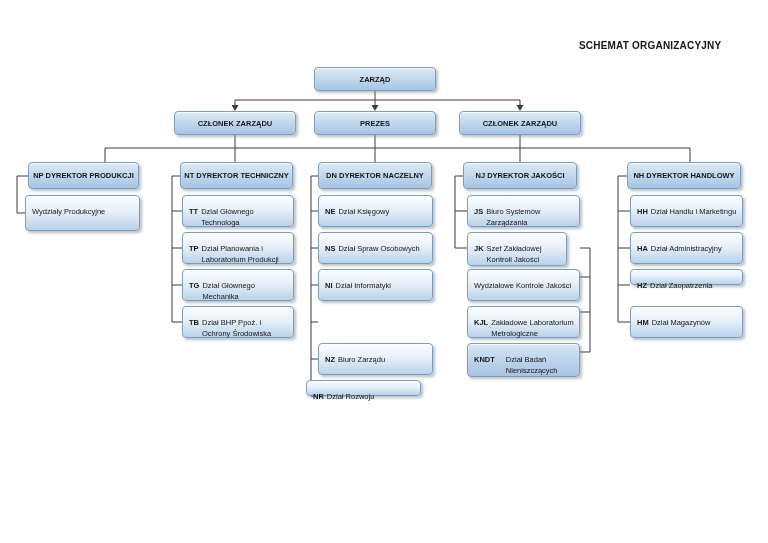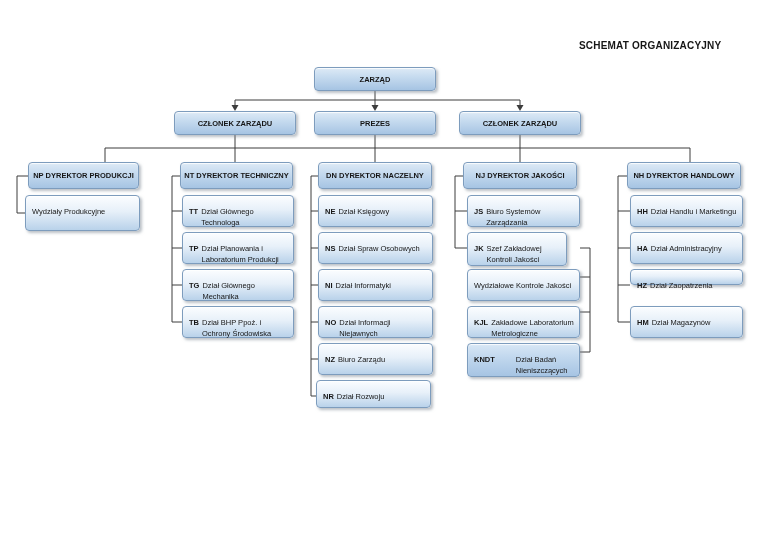--- a/index.html
+++ b/index.html
@@ -23,21 +23,21 @@
     font-weight:bold;font-size:7.5px;text-align:center;line-height:1.2;
     padding:0 2px;
   }
   .sub{
     background:linear-gradient(180deg,#fbfdff 0%,#e7f0f9 45%,#b9d2ea 100%);
     font-size:7.5px;line-height:1.5;
     display:flex;align-items:flex-start;gap:3px;
     padding:10px 3px 0 6px;
   }
   .sub.hl{background:linear-gradient(180deg,#d8e7f5 0%,#c2d8ee 40%,#a6c4e3 100%);}
-  .sub.gapwide{gap:21px;}
+  .sub.gapwide{gap:11px;}
   .code{font-weight:bold;white-space:pre;flex:0 0 auto;}
   .lbl{flex:1 1 auto;}
 </style>
 </head>
 <body>
 
 <div class="canvas">
 
   <svg class="connectors" width="768" height="543" viewBox="0 0 768 543">
     <g stroke="#3c3c3c" stroke-width="1" fill="none">
@@ -114,29 +114,25 @@
     <span class="lbl">Dział Księgowy</span>
   </div>
   <div class="box sub" style="left:318px;top:232px;width:115px;height:32px">
     <span class="code">NS</span>
     <span class="lbl">Dział Spraw Osobowych</span>
   </div>
   <div class="box sub" style="left:318px;top:269px;width:115px;height:32px">
     <span class="code">NI</span>
     <span class="lbl">Dział Informatyki</span>
   </div>
-  <div class="box sub" style="left:318px;top:306px;width:115px;height:32px">
-    <span class="code">NO</span>
-    <span class="lbl">Dział Informacji Niejawnych</span>
-  </div>
   <div class="box sub" style="left:318px;top:343px;width:115px;height:32px">
     <span class="code">NZ</span>
     <span class="lbl">Biuro Zarządu</span>
   </div>
-  <div class="box sub" style="left:316px;top:380px;width:115px;height:28px">
+  <div class="box sub" style="left:306px;top:380px;width:115px;height:16px">
     <span class="code">NR</span>
     <span class="lbl">Dział Rozwoju</span>
   </div>
 
   <div class="box hdr" style="left:463px;top:162px;width:114px;height:27px">
     <span>NJ DYREKTOR JAKOŚCI</span>
   </div>
   <div class="box sub" style="left:467px;top:195px;width:113px;height:32px">
     <span class="code">JS</span>
     <span class="lbl">Biuro Systemów Zarządzania</span>

